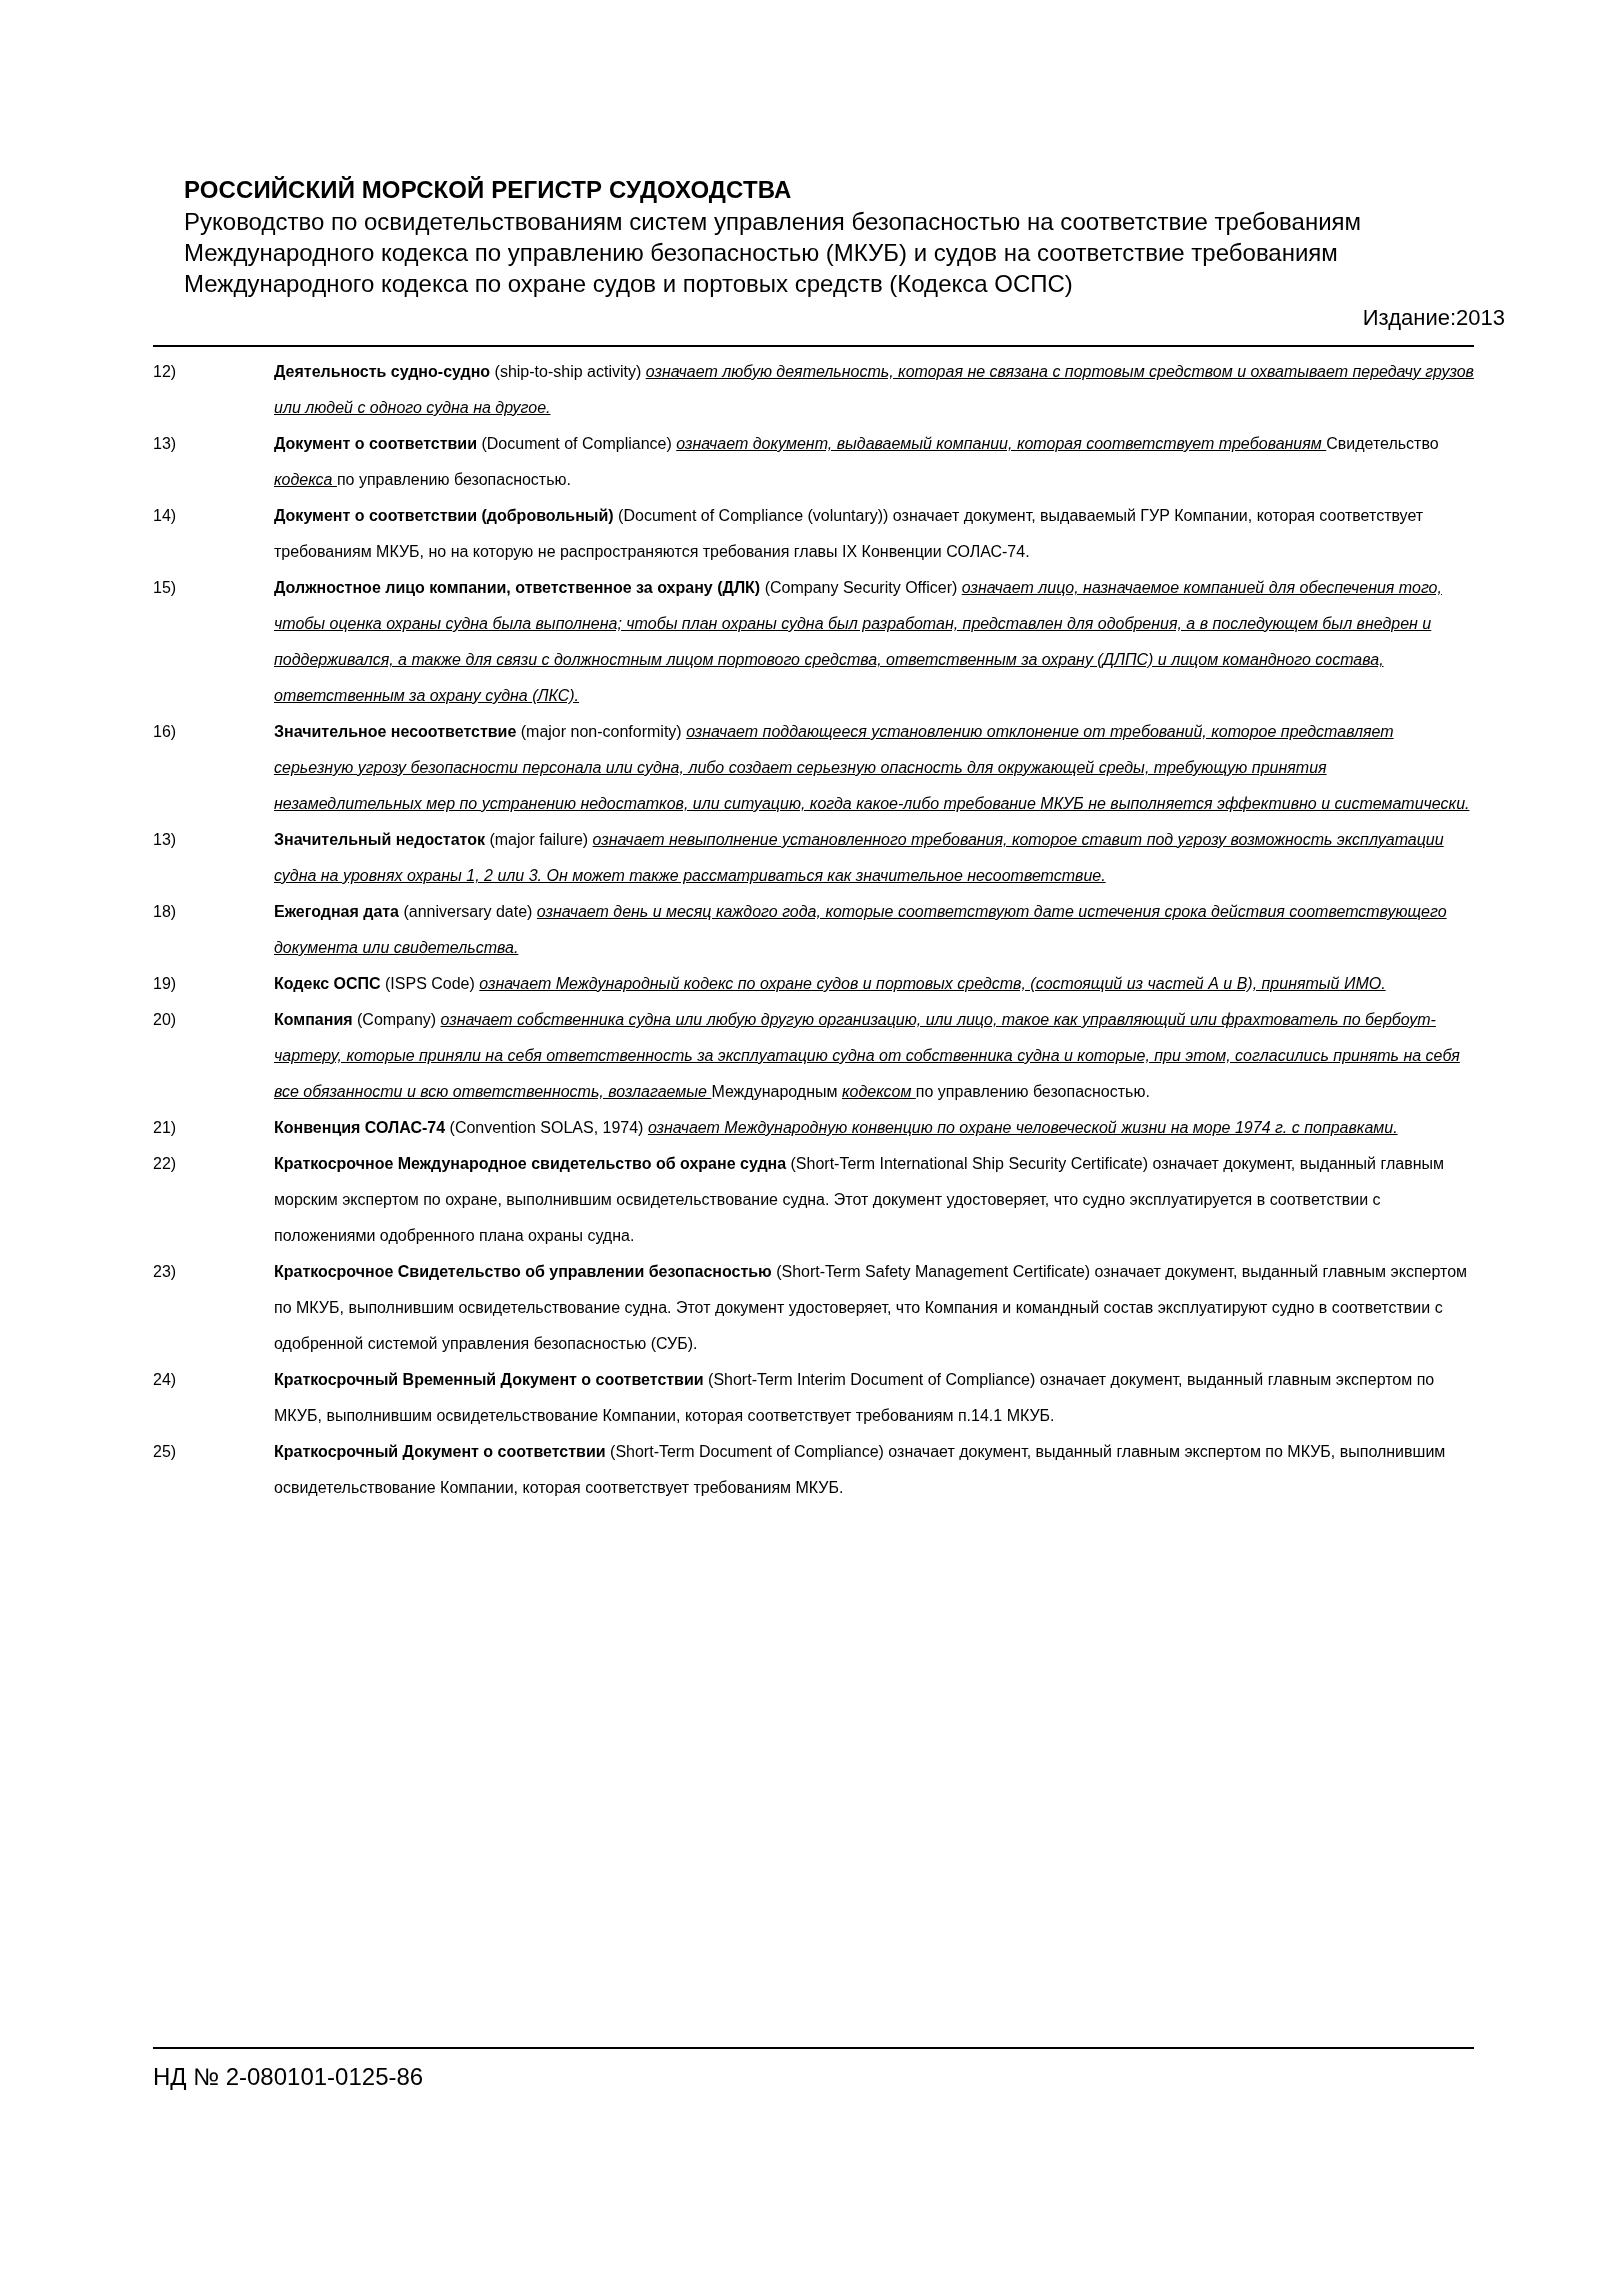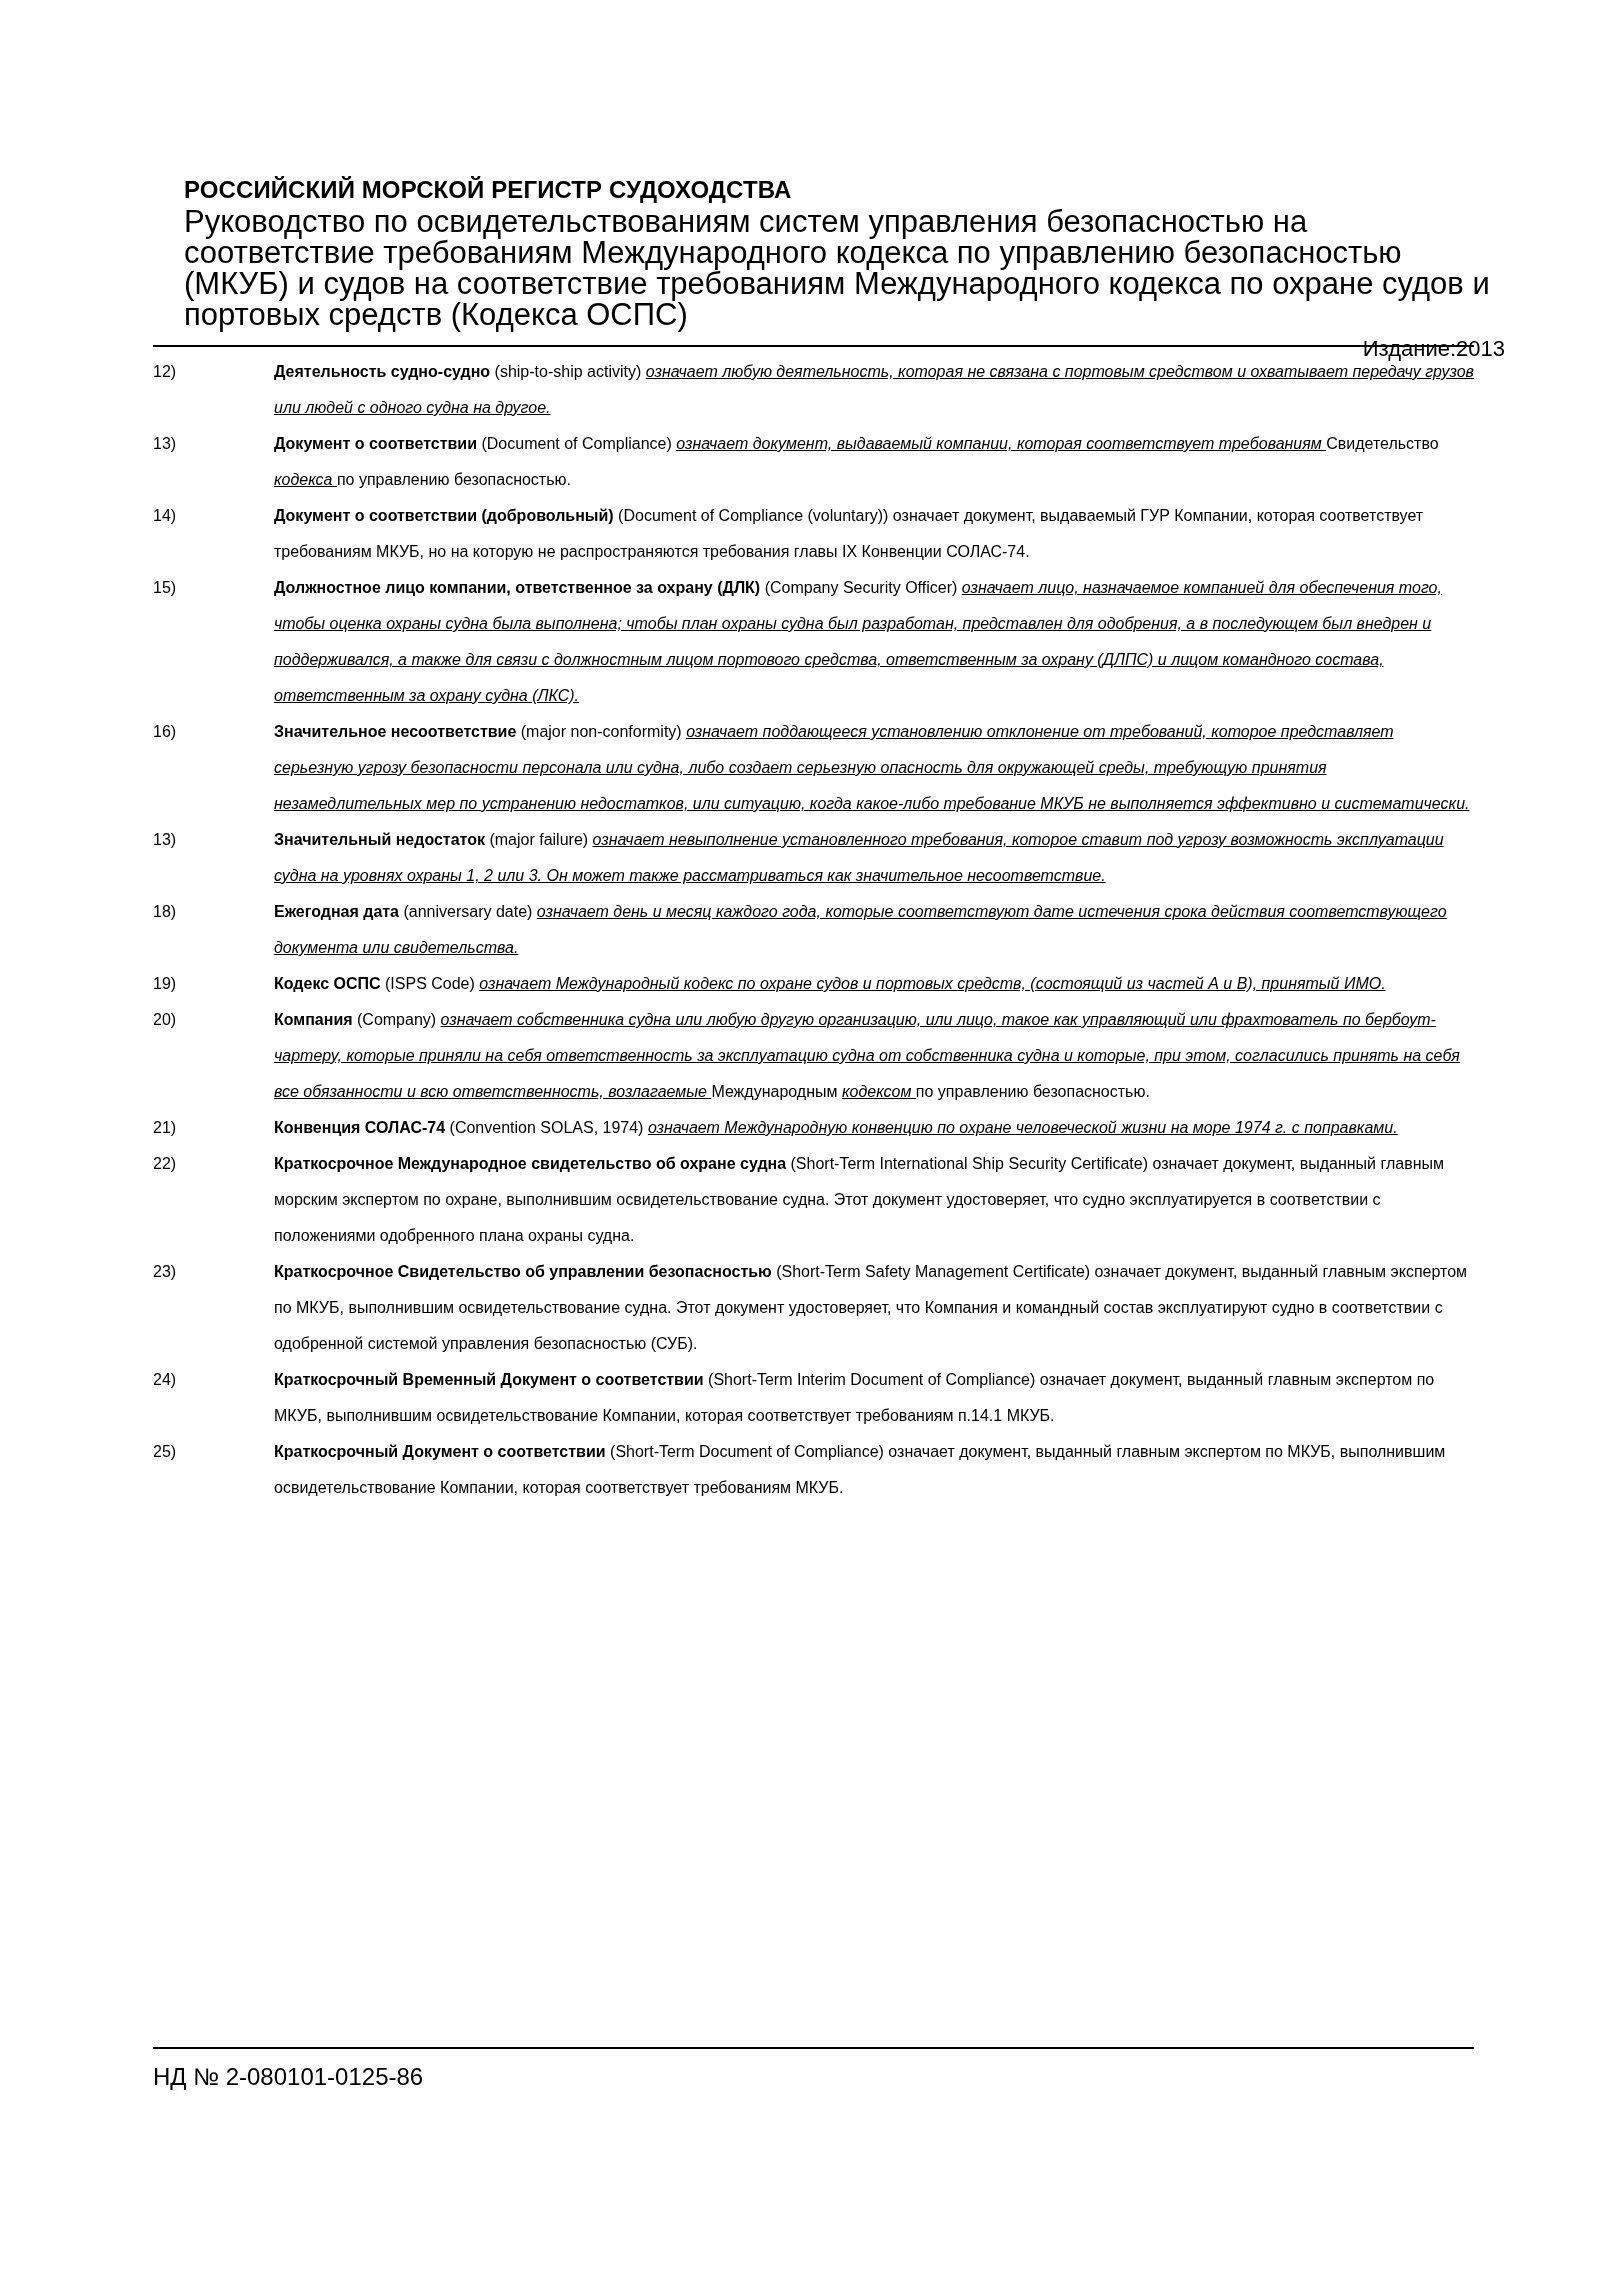--- a/index.html
+++ b/index.html
@@ -31,21 +31,21 @@
   }
   .org-title {
     font-size: 24px;
     font-weight: bold;
     line-height: 31px;
     letter-spacing: 0.1px;
     margin: 0 0 0.8px 0;
     white-space: nowrap;
   }
   .doc-subtitle {
-    font-size: 31px;
+    font-size: 24px;
     font-weight: normal;
     line-height: 31px;
     margin: 0;
   }
   .edition-line {
     font-size: 22px;
     line-height: 31px;
     text-align: right;
     margin-top: 3.1px;
   }

